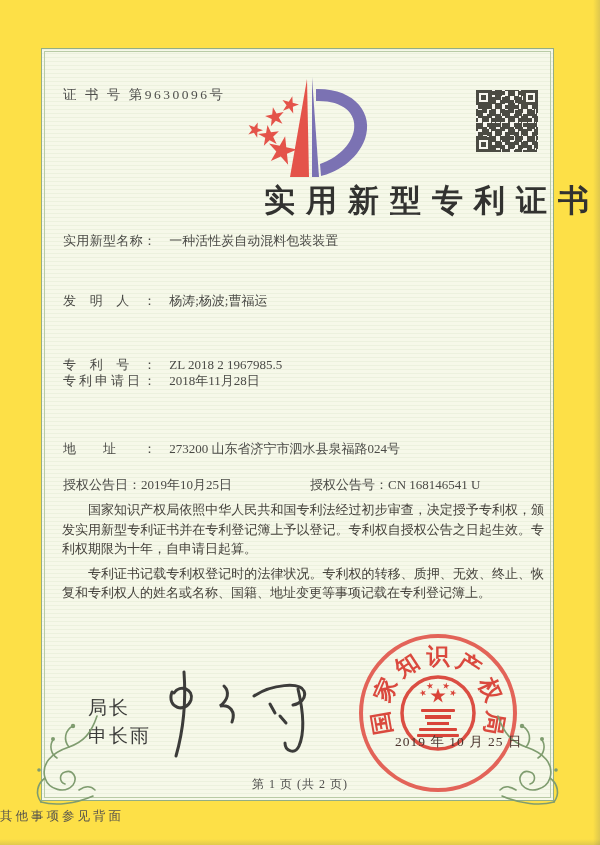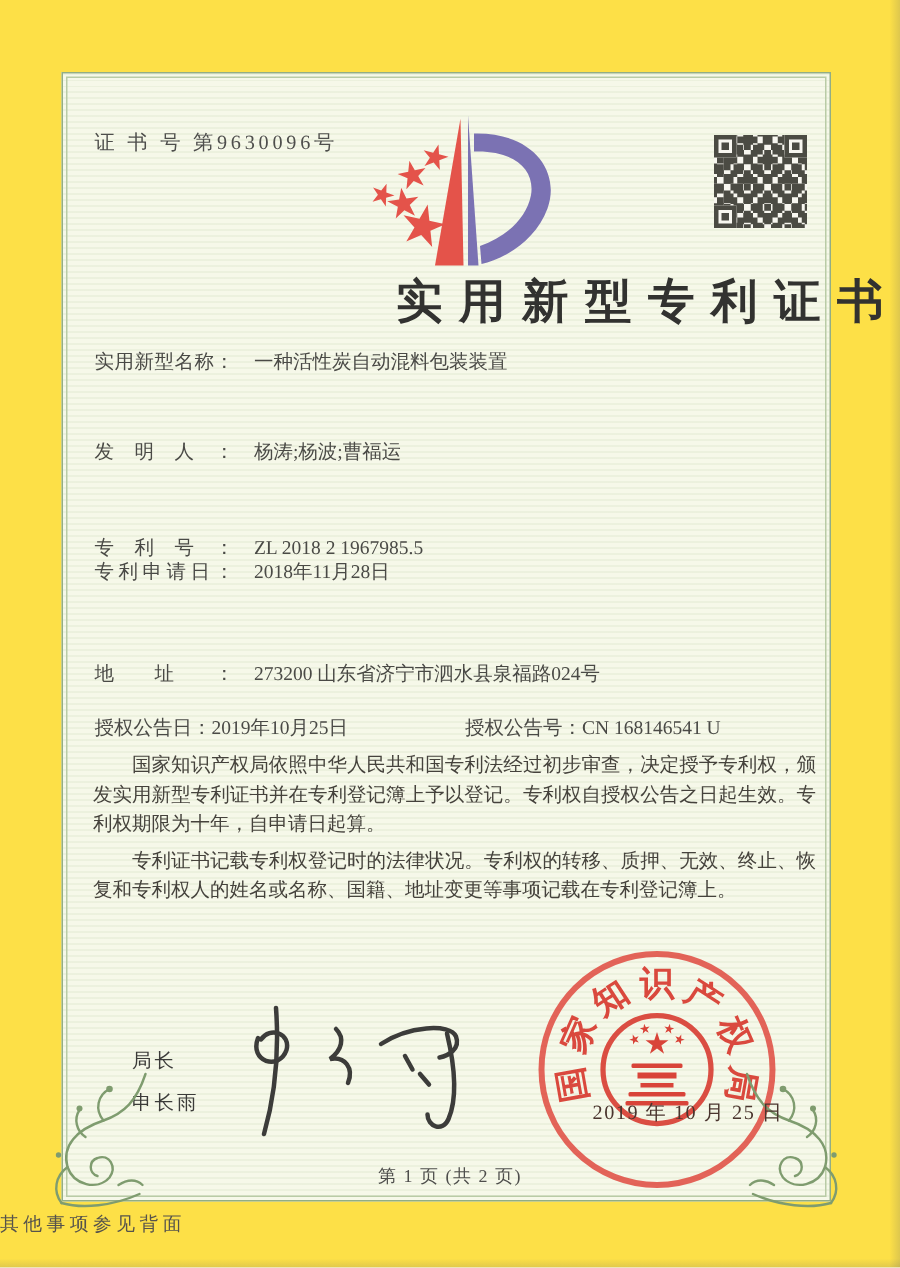--- a/index.html
+++ b/index.html
@@ -48,22 +48,22 @@
   .f3 { top:372px; } .f4 { top:410px; } .f5 { top:440px; }
 
   .grant { position:absolute; left:63px; top:476px; font-size:13px; color:#4a4a46; white-space:nowrap; }
   .grant .no-part { position:absolute; left:247px; top:0; white-space:nowrap; }
 
   .paras { position:absolute; left:62px; top:500px; width:482px;
     font-size:13px; line-height:19.5px; text-align:justify; color:#45423c; }
   .paras p { margin:0 0 5px 0; text-indent:2em; }
 
   .director { position:absolute; left:88px; top:694px;
-    font-family:Liberation Mono, monospace;
-    font-size:13px; color:#3b3b39; letter-spacing:2px; line-height:28px; }
+    font-family:Liberation Sans, sans-serif;
+    font-size:19px; color:#3b3b39; letter-spacing:2px; line-height:28px; }
 
   .signature { position:absolute; left:150px; top:662px; width:175px; height:105px; }
 
   .seal { position:absolute; left:359px; top:634px; width:158px; height:158px;
     border:4px solid rgba(222,62,52,0.8); border-radius:50%; box-sizing:border-box; }
   .seal-char { position:absolute; left:50%; top:50%;
     font-size:23px; font-weight:bold; color:rgba(214,48,38,0.88); }
   .sc0 { transform:translate(-50%,-50%) rotate(-100deg) translate(0,-57px); }
   .sc1 { transform:translate(-50%,-50%) rotate(-66deg)  translate(0,-57px); }
   .sc2 { transform:translate(-50%,-50%) rotate(-33deg)  translate(0,-57px); }

